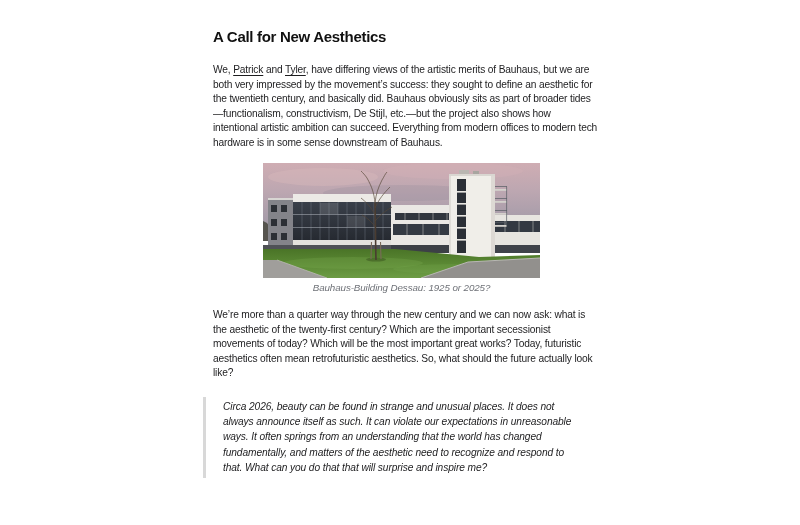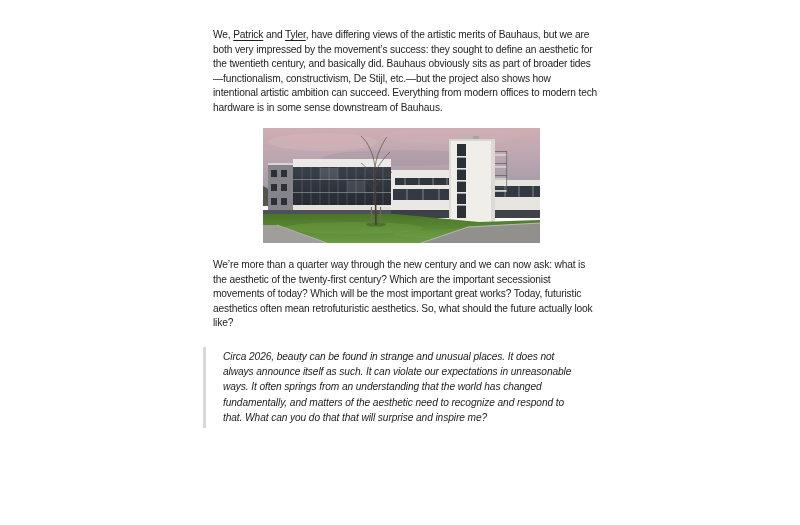--- a/index.html
+++ b/index.html
@@ -71,20 +71,21 @@
     font-style: italic;
     color: #1d1d1f;
     width: 358px;
   }
 </style>
 </head>
 <body>
 
 <div class="article-col">
 
+  <h1 class="page-title">A Call for New Aesthetics</h1>
 
   <p class="body-text">
     <span>We, </span><a class="author-link">Patrick</a><span> and </span><a class="author-link">Tyler</a><span>, have differing views of the artistic merits of Bauhaus, but we are both very impressed by the movement’s success: they sought to define an aesthetic for the twentieth century, and basically did. Bauhaus obviously sits as part of broader tides—functionalism, constructivism, De Stijl, etc.—but the project also shows how intentional artistic ambition can succeed. Everything from modern offices to modern tech hardware is in some sense downstream of Bauhaus.</span>
   </p>
 
   <figure class="photo-figure">
     <svg class="photo-frame" viewBox="0 0 277 115" role="img">
       <defs>
         <linearGradient id="skyGrad" x1="0" y1="0" x2="0" y2="1">
           <stop offset="0%" stop-color="#cfadb3"></stop>
@@ -216,20 +217,21 @@
           <path d="M112,40 C113,31 115,25 119,17"></path>
           <path d="M112,45 C116,36 121,30 127,24"></path>
           <path d="M112.3,52 C108,44 103,39 98,35"></path>
           <path d="M112.2,58 C117,52 122,48 129,44"></path>
           <path d="M112.4,64 C108,58 104,55 99,52"></path>
           <path d="M104,15 C102,12 100,10 98,8"></path>
           <path d="M119,17 C121,14 122,11 124,9"></path>
         </g>
       </g>
     </svg>
+    <figcaption class="photo-caption">Bauhaus-Building Dessau: 1925 or 2025?</figcaption>
   </figure>
 
   <p class="body-text">We’re more than a quarter way through the new century and we can now ask: what is the aesthetic of the twenty-first century? Which are the important secessionist movements of today? Which will be the most important great works? Today, futuristic aesthetics often mean retrofuturistic aesthetics. So, what should the future actually look like?</p>
 
 
   <blockquote class="pull-quote">Circa 2026, beauty can be found in strange and unusual places. It does not always announce itself as such. It can violate our expectations in unreasonable ways. It often springs from an understanding that the world has changed fundamentally, and matters of the aesthetic need to recognize and respond to that. What can you do that that will surprise and inspire me?</blockquote>
 
 </div>
 
 </body></html>

